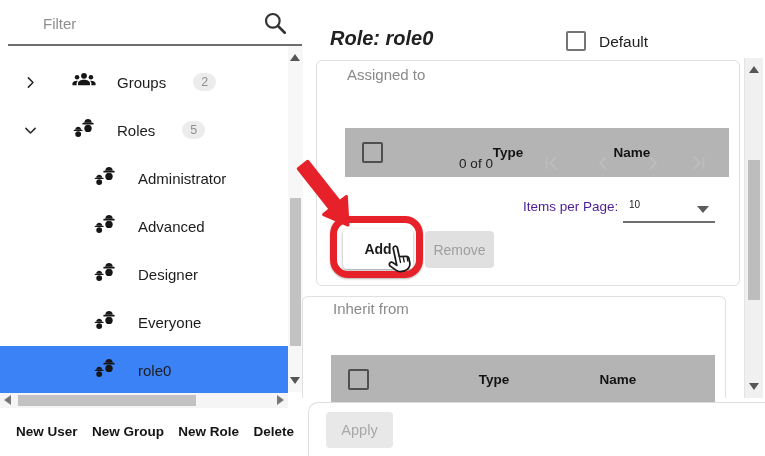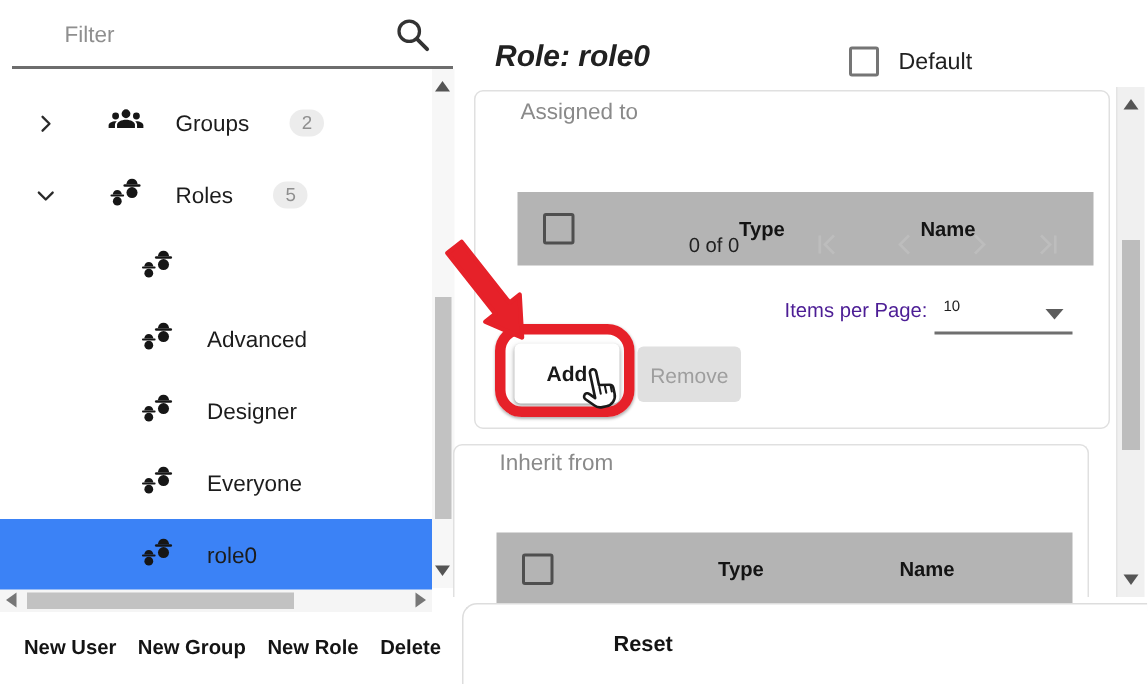--- a/index.html
+++ b/index.html
@@ -129,20 +129,21 @@
         <path d="M7.2 6.8c.3-2.3 2.3-4 4.8-4s4.5 1.7 4.8 4l.1 1H7.1z"></path>
         <rect x="4.4" y="7.8" width="15.2" height="2.3" rx="1.15"></rect>
         <circle cx="12" cy="15.2" r="4.9"></circle>
       </g>
     <g transform="translate(0,8) scale(0.6)">
         <path d="M7.2 6.8c.3-2.3 2.3-4 4.8-4s4.5 1.7 4.8 4l.1 1H7.1z"></path>
         <rect x="4.4" y="7.8" width="15.2" height="2.3" rx="1.15"></rect>
         <circle cx="12" cy="15.2" r="4.9"></circle>
       </g>
   </svg>
+  <span class="tree-label">Administrator</span>
 </div>
 
 <div class="tree-row" style="top:202px">
   <svg class="tree-icon child" viewBox="0 0 26 26" fill="#161616">
     <g transform="translate(8,0) scale(0.75)">
         <path d="M7.2 6.8c.3-2.3 2.3-4 4.8-4s4.5 1.7 4.8 4l.1 1H7.1z"></path>
         <rect x="4.4" y="7.8" width="15.2" height="2.3" rx="1.15"></rect>
         <circle cx="12" cy="15.2" r="4.9"></circle>
       </g>
     <g transform="translate(0,8) scale(0.6)">
@@ -263,21 +264,21 @@
   </div>
 </div>
 
 <div class="abs" id="detail-vscroll">
   <div class="tri-up sb-arrow" style="top:8px"></div>
   <div id="detail-vthumb"></div>
   <div class="tri-down sb-arrow" style="bottom:8px"></div>
 </div>
 
 <div class="abs" id="bottom-bar">
-  <div id="reset-btn">Reset</div>
+  <div class="btn" id="apply-btn">Apply</div>
 </div>
 
 <div class="abs" id="annotation" style="left:0;top:0;width:765px;height:456px;">
   <div id="annotation-rect"></div>
   <svg id="annotation-arrow" width="82" height="88" viewBox="0 0 82 88">
     <polygon points="22.7,9.3 54.7,49.8 61.4,44.5 63,73 38.6,62.5 45.3,57.2 13.3,16.7" fill="#e62129" stroke="#e62129" stroke-width="3" stroke-linejoin="round"></polygon>
   </svg>
   <svg id="hand-cursor" width="30" height="36" viewBox="0 0 24 28">
     <path d="M8.6 4.2c0-1 .8-1.8 1.7-1.8s1.7.8 1.7 1.8v7.1l5.5 1c1 .2 1.7 1 1.7 2v3.3c0 3.1-2.5 5.6-5.6 5.6h-2.3c-1.5 0-2.9-.6-3.9-1.7l-4-4.3c-.7-.7-.6-1.8.1-2.5.7-.6 1.8-.6 2.4.1l2.7 2.9z" fill="#fff" stroke="#1a1a1a" stroke-width="1.4" stroke-linejoin="round"></path>
     <path d="M12 12.2v3.8M15 12.7v3.4M18 13.3v2.8" stroke="#1a1a1a" stroke-width="1.1" fill="none" stroke-linecap="round"></path>

